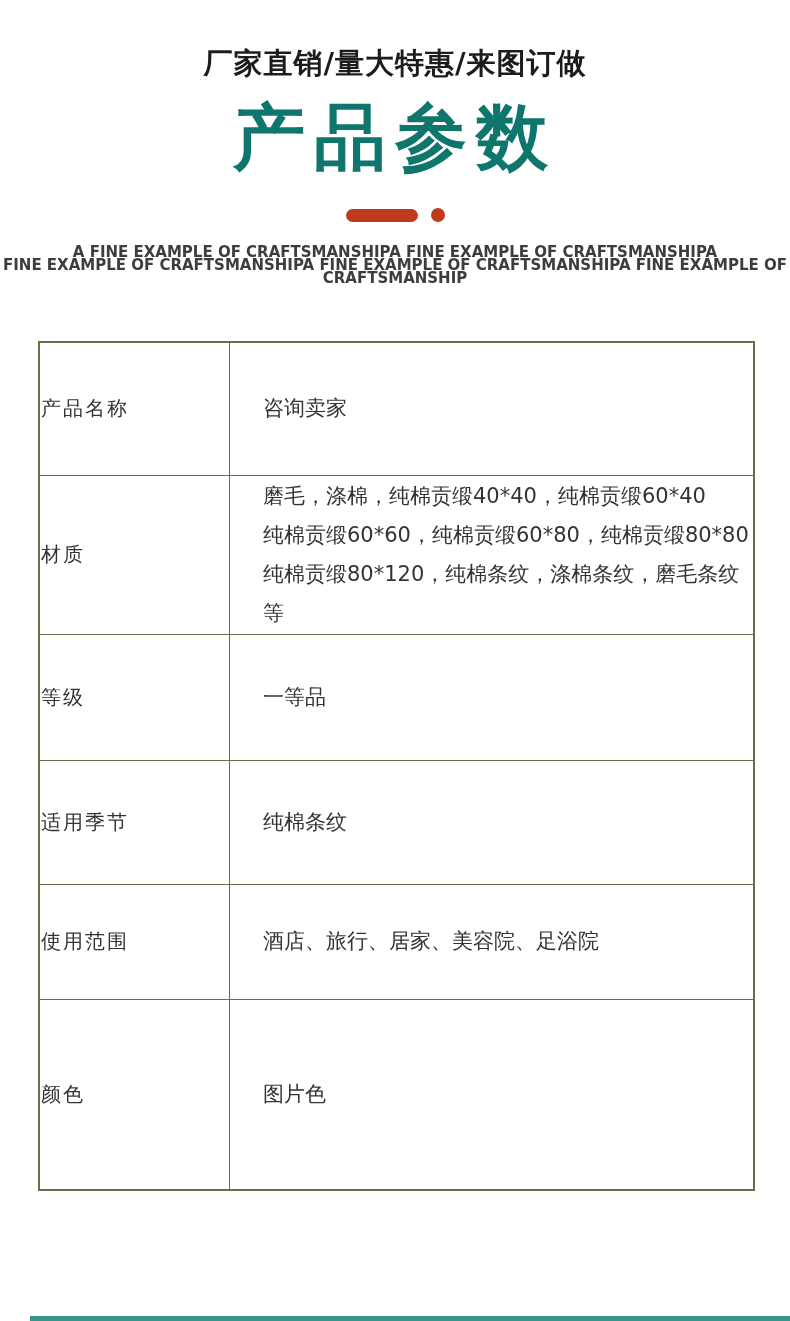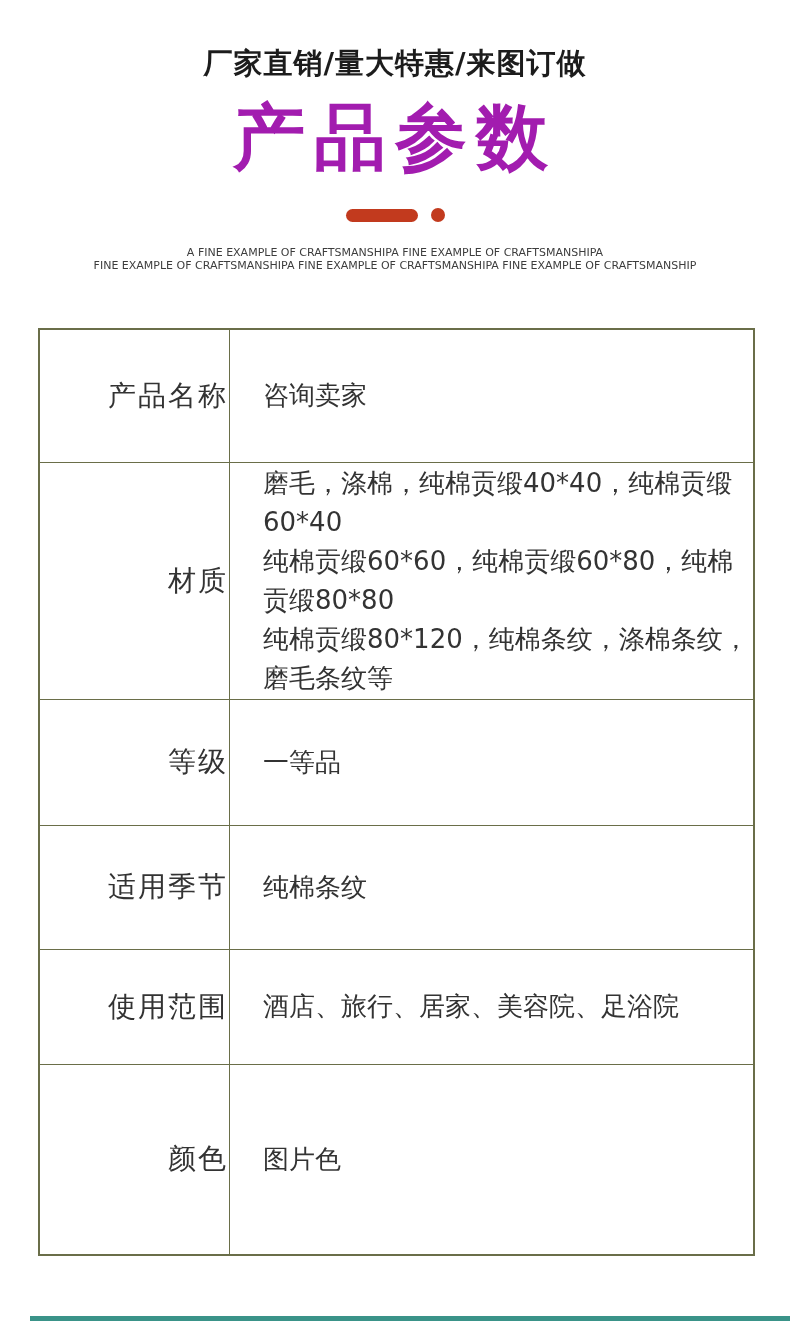--- a/index.html
+++ b/index.html
@@ -17,21 +17,21 @@
     font-weight:600;
     letter-spacing:1px;
     color:#1c1c1c;
   }
   .title {
     margin:6px 0 0 0;
     text-align:center;
     font-size:72px;
     font-weight:900;
     letter-spacing:9px;
-    color:#a21caf;
+    color:#0f766e;
   }
   .accent-row {
     margin-top:22px;
     height:14px;
     display:flex;
     align-items:center;
     justify-content:center;
     gap:13px;
   }
   .accent-pill {
@@ -40,48 +40,48 @@
     background:#c23a1e;
   }
   .accent-dot {
     width:14px; height:14px;
     border-radius:50%;
     background:#c23a1e;
   }
   .subtitle {
     margin-top:24px;
     text-align:center;
-    font-size:11px;
+    font-size:15px;
     line-height:13px;
-    font-weight:400;
+    font-weight:700;
     color:#3d3d3d;
   }
   table.spec {
     border-collapse:collapse;
     table-layout:fixed;
     margin:56px 0 0 38px;
     width:717px;
     border:2px solid #6a6e49;
   }
   table.spec td {
     border:1px solid #6a6e49;
     color:#333333;
     vertical-align:middle;
   }
   td.label-cell {
     width:187px;
-    text-align:right;
-    font-size:28px;
+    text-align:left;
+    font-size:20px;
     font-weight:500;
     letter-spacing:2px;
     color:#2e2e2e;
   }
   td.value-cell {
     padding-left:33px;
-    font-size:26px;
+    font-size:21px;
     line-height:39px;
     white-space:pre-line;
   }
   tr.r0 { height:133px; }
   tr.r1 { height:135px; }
   tr.r2 { height:126px; }
   tr.r3 { height:124px;padding-left:48px; }
   tr.r4 { height:136px; }
   tr.r5 { height:115px; }
   tr.r6 { height:191px; }

